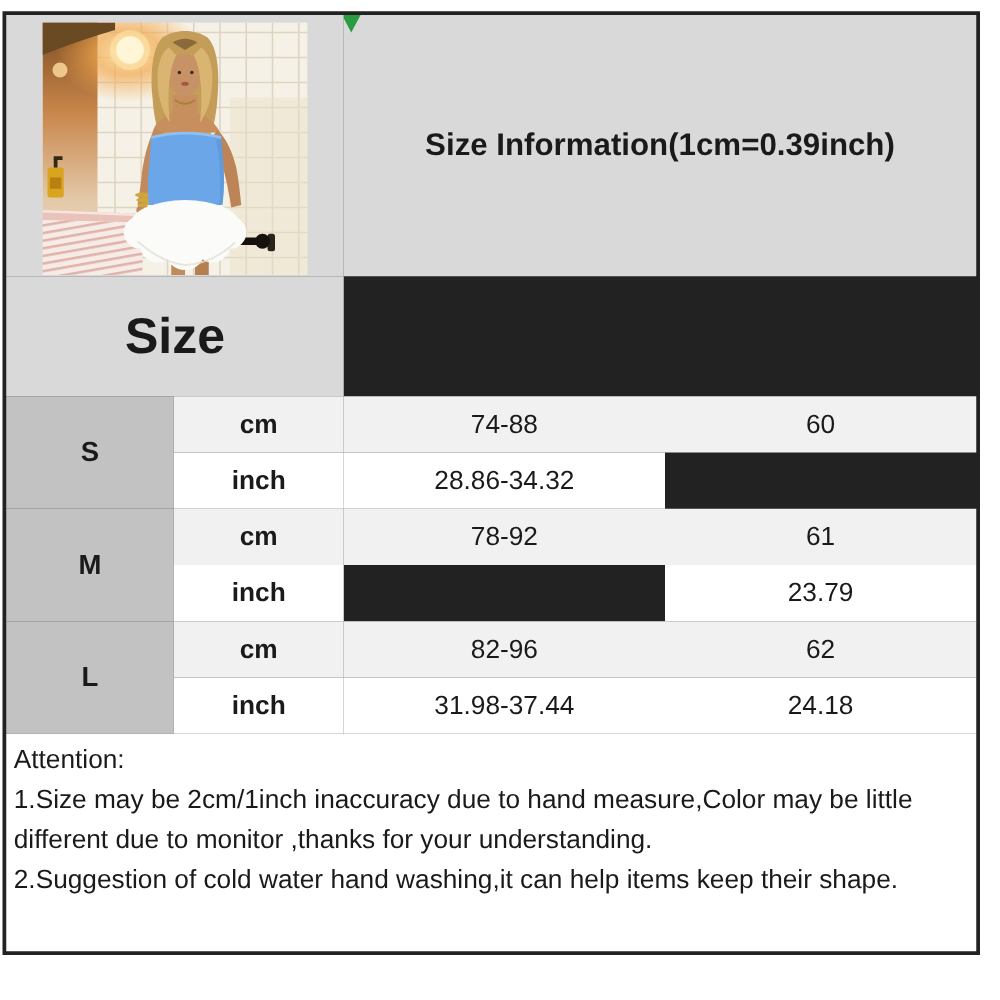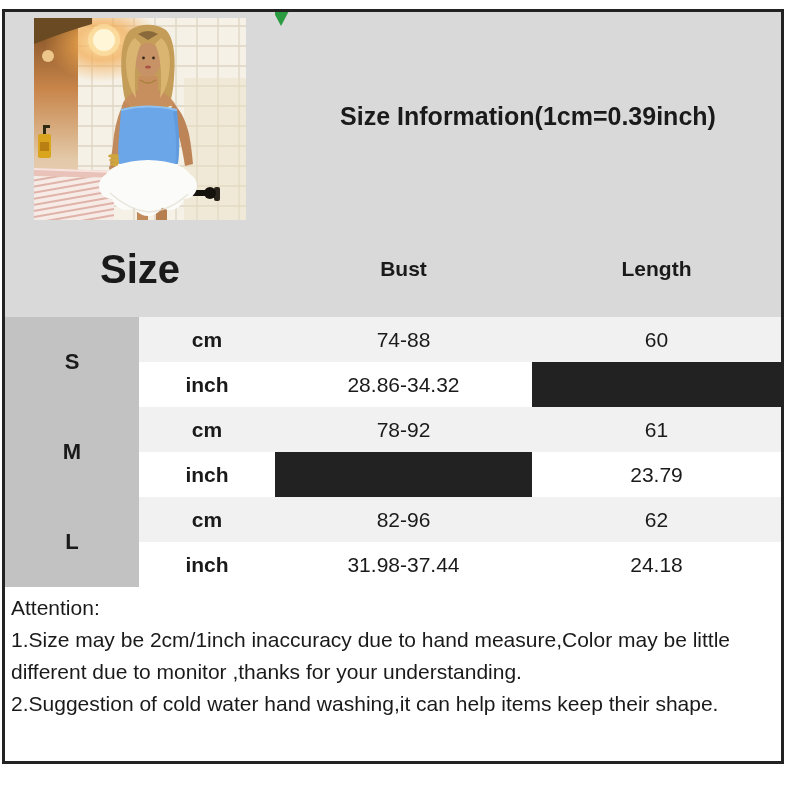--- a/index.html
+++ b/index.html
@@ -132,22 +132,20 @@
       </svg>
     </div>
   </div>
 
   <div class="c bg-head title-cell">
     <span class="corner-flag"></span>
     <span class="title-text">Size Information(1cm=0.39inch)</span>
   </div>
 
   <div class="c bg-head size-head">Size</div>
-  <div class="c bg-head bust-head">Bust</div>
-  <div class="c bg-head length-head">Length</div>
 
   <div class="c bg-letter letter r34">S</div>
   <div class="c bg-cm unit" style="grid-column:2;grid-row:3">cm</div>
   <div class="c bg-cm val" style="grid-column:3;grid-row:3">74-88</div>
   <div class="c bg-cm val" style="grid-column:4;grid-row:3">60</div>
   <div class="c bg-inch unit" style="grid-column:2;grid-row:4">inch</div>
   <div class="c bg-inch val" style="grid-column:3;grid-row:4">28.86-34.32</div>
 
   <div class="c bg-letter letter r56">M</div>
   <div class="c bg-cm unit" style="grid-column:2;grid-row:5">cm</div>

